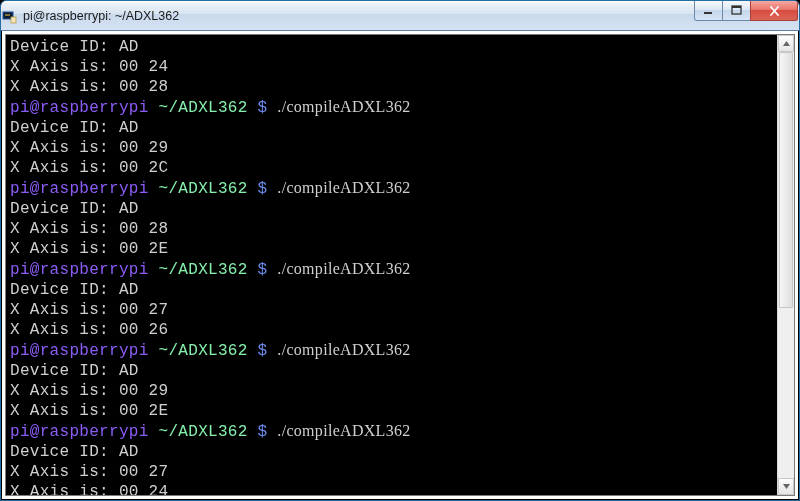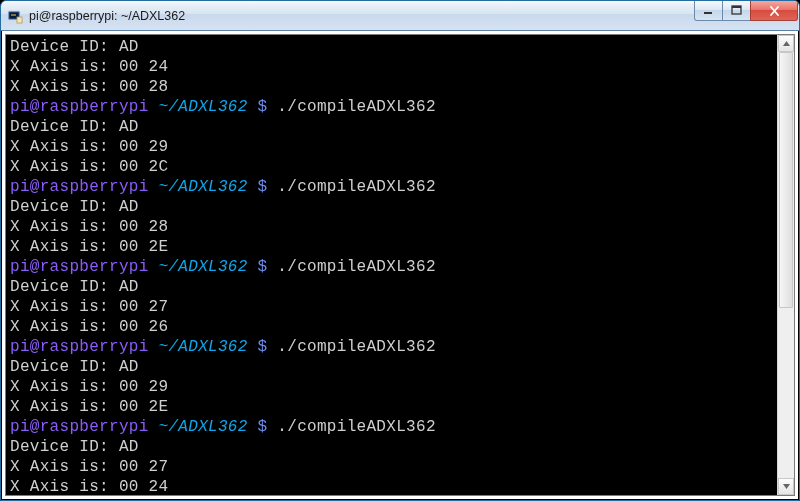--- a/index.html
+++ b/index.html
@@ -19,21 +19,20 @@
     background: #000;
     position: relative;
     overflow: hidden;
   }
   .titlebar {
     height: 30px;
     background: linear-gradient(to bottom, #fefefe 0%, #eaf1f8 10%, #d8e4f1 45%, #c9d9ec 46%, #d5e2f2 100%);
     border-bottom: 1px solid #5b7fa4;
     display: flex;
     align-items: center;
-    padding-left: 6px;
     position: relative;
   }
   .app-icon {
     width: 16px; height: 16px;
     margin-right: 6px;
     display: inline-flex;
     align-items: center;
     justify-content: center;
   }
   .app-icon svg { display: block; }
@@ -91,23 +90,23 @@
     font-family: "Courier New", Courier, monospace;
     font-size: 16px;
     line-height: 1.25;
     color: #cfcfcf;
     padding: 2px 4px;
     white-space: pre;
     letter-spacing: 0.3px;
   }
   .ln { display: block; }
   .p-user { color: #8b5cf6; }
-  .p-path { color: #0ea5e9; font-style: italic; }
+  .p-path { color: #86efac; }
   .p-dollar { color: #6e8cf0; }
-  .p-cmd { color: #cfcfcf; }
+  .p-cmd { color: #cfcfcf; font-family: Liberation Serif, serif; }
   .scrollbar {
     position: absolute;
     top: 0; right: 0;
     width: 17px; height: 100%;
     background: #f0f0f0;
     border-left: 1px solid #d8d8d8;
     display: flex;
     flex-direction: column;
   }
   .sb-btn {

